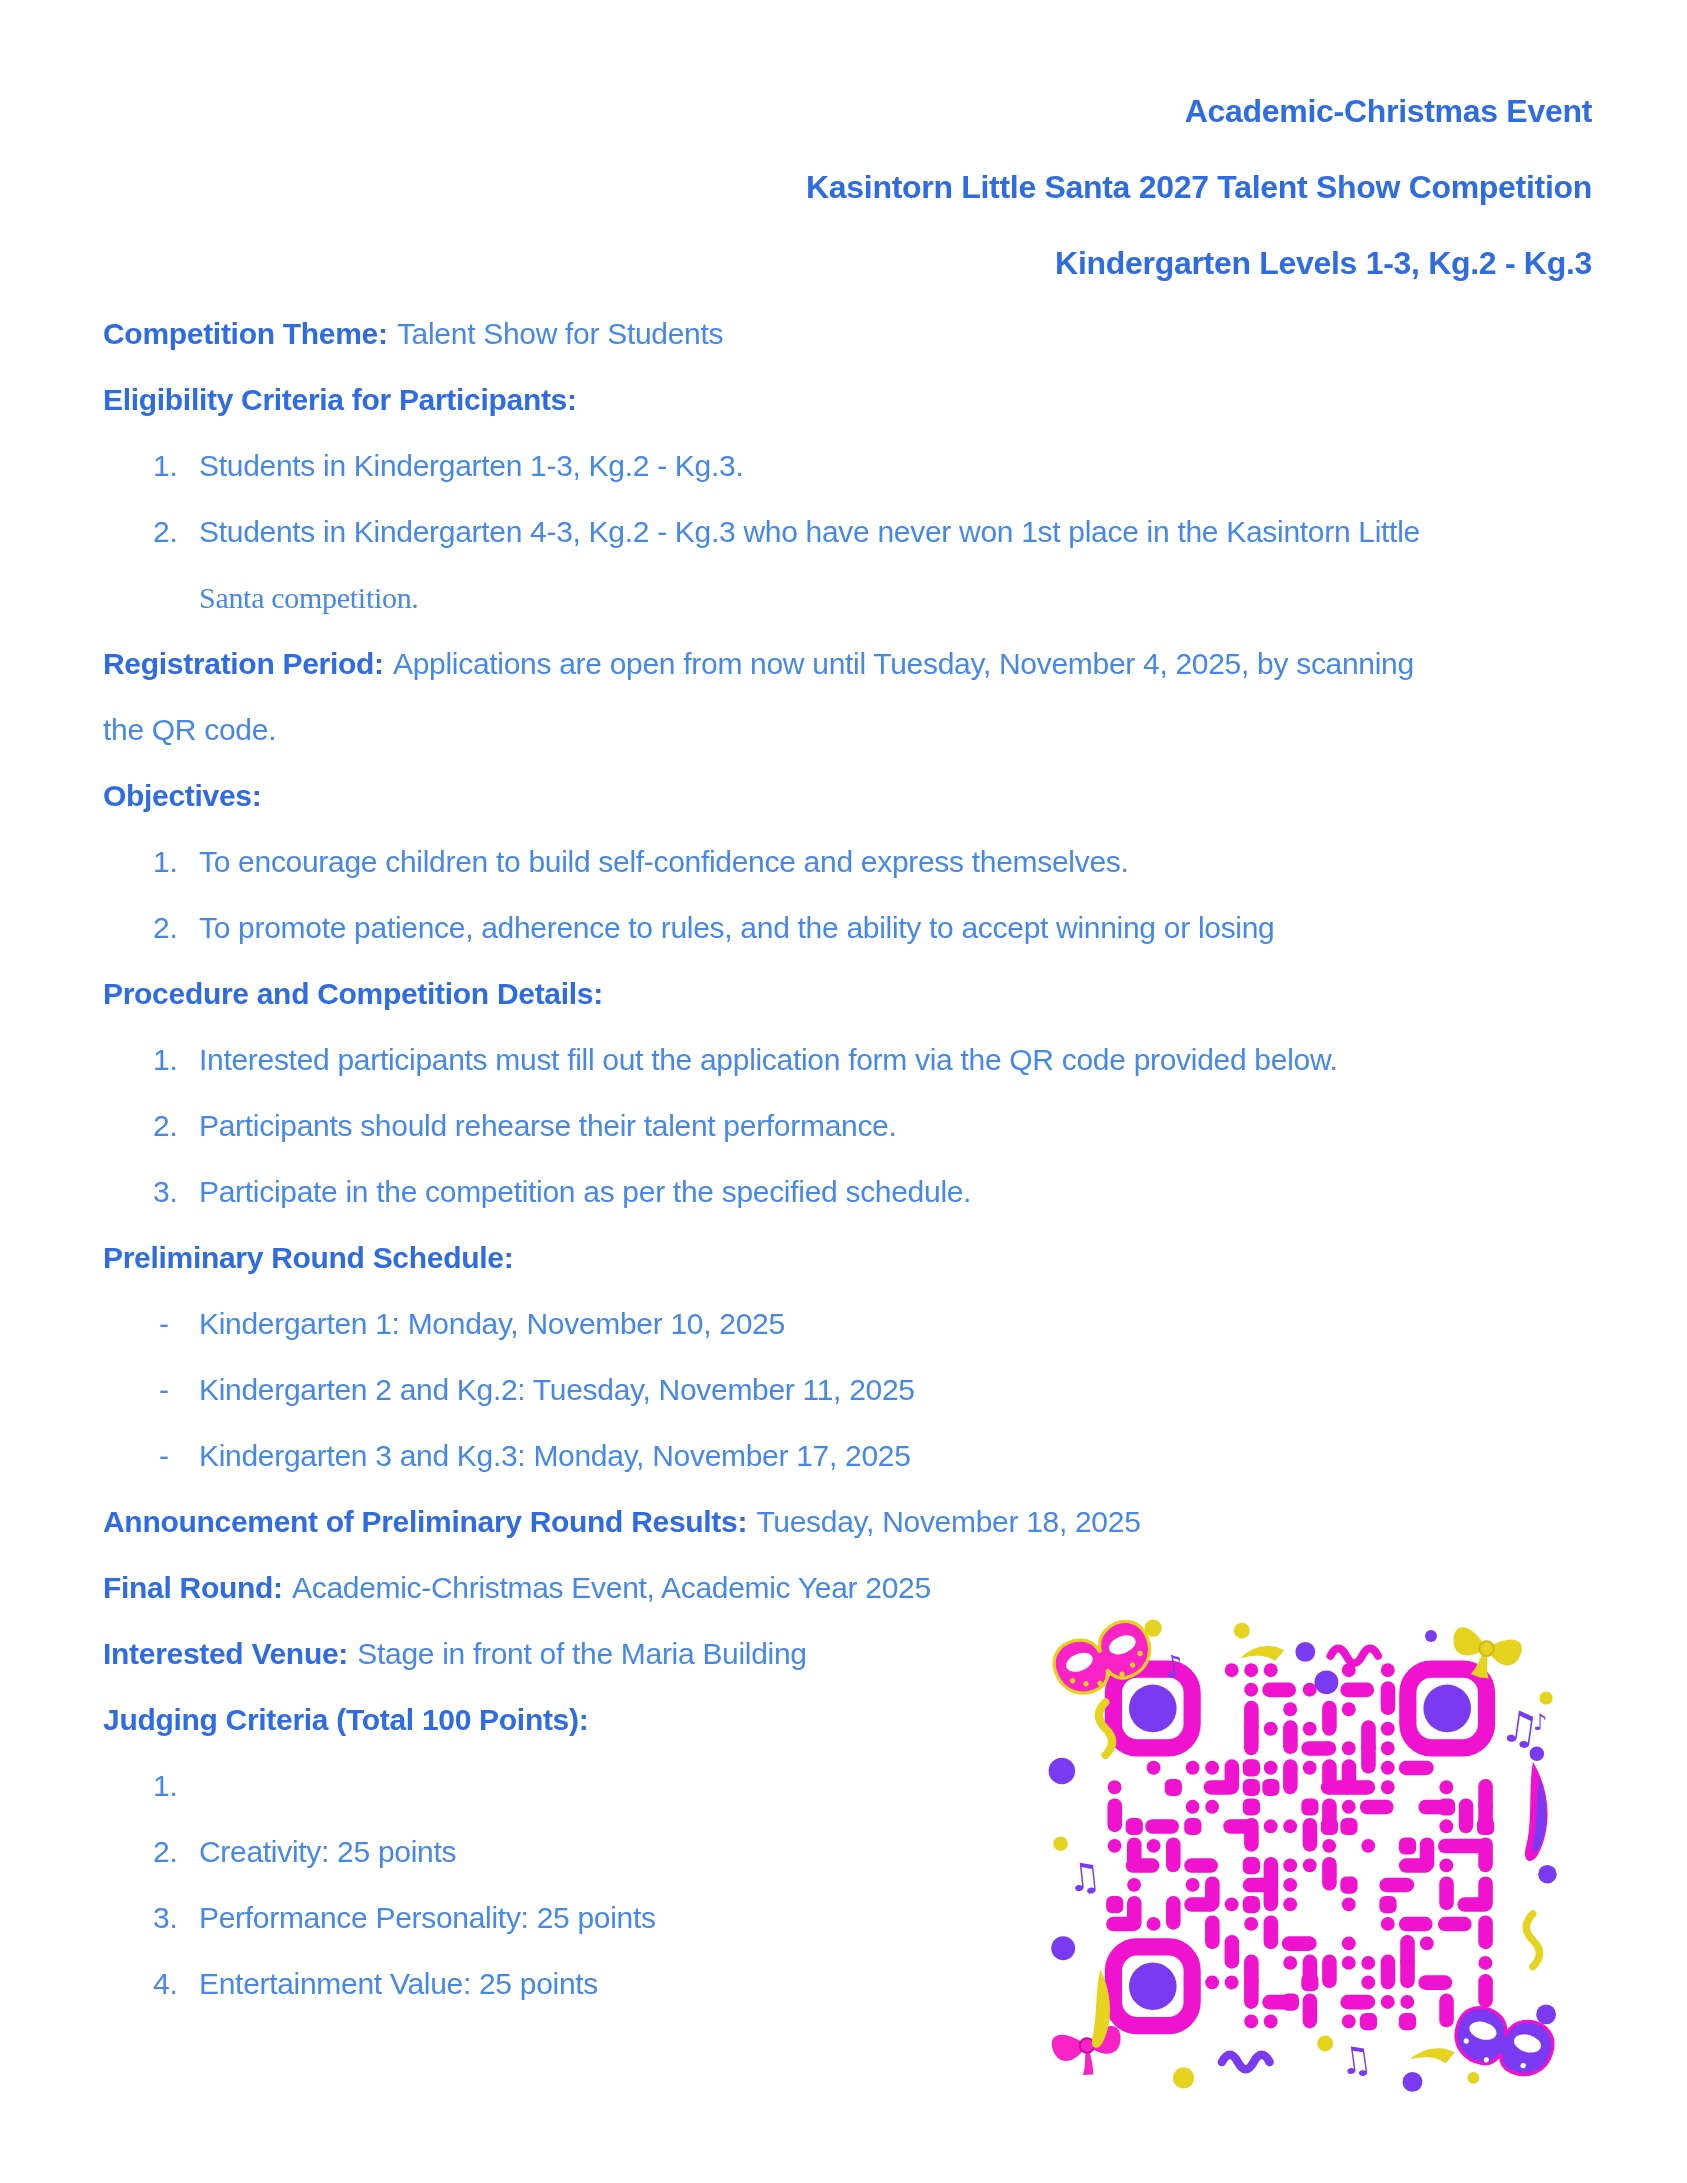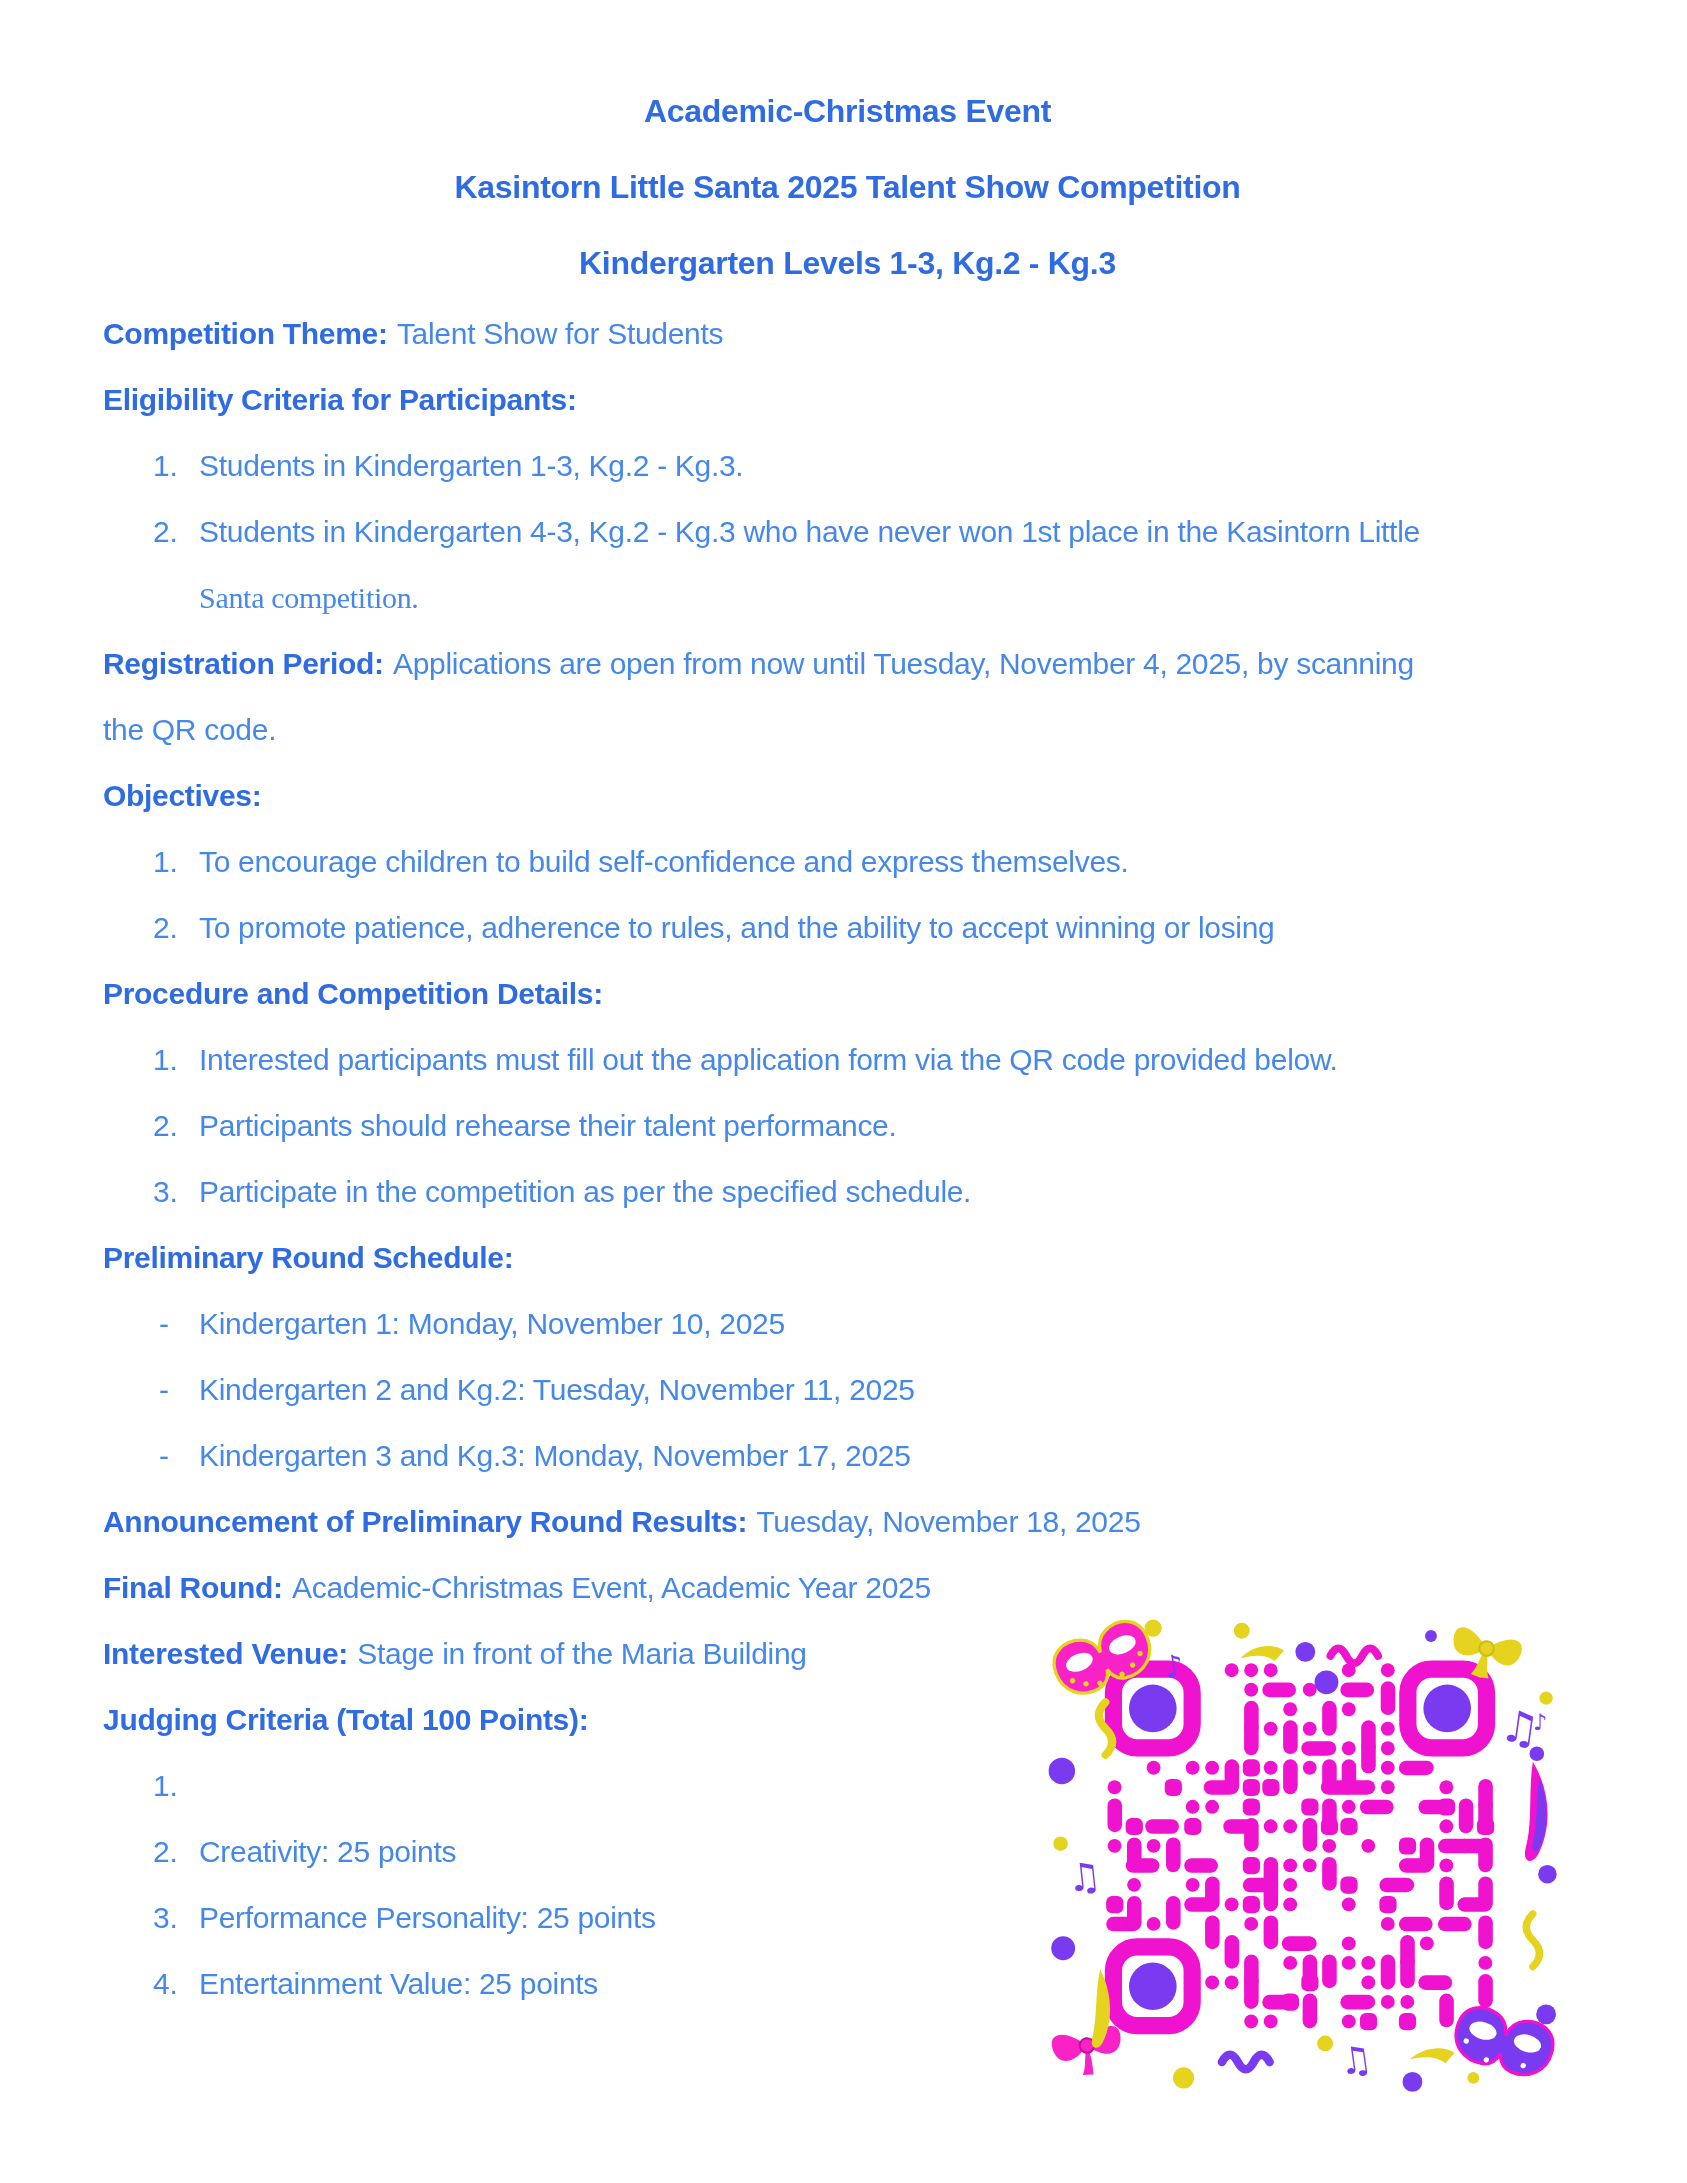--- a/index.html
+++ b/index.html
@@ -15,21 +15,21 @@
   .content{
     position:absolute;
     left:103px;
     top:73px;
     width:1489px;
     letter-spacing:-0.3px;
   }
   .title-line{
     height:76px;
     line-height:76px;
-    text-align:center;
+    text-align:right;
     font-weight:bold;
     font-size:32px;
     color:var(--head-blue);
   }
   .line{
     height:66px;
     line-height:66px;
     font-size:30px;
     white-space:nowrap;
   }
@@ -47,21 +47,21 @@
     height:490px;
   }
 </style>
 </head>
 <body>
 
 <div class="page">
   <div class="content">
 
     <div class="title-line">Academic-Christmas Event</div>
-    <div class="title-line">Kasintorn Little Santa 2025 Talent Show Competition</div>
+    <div class="title-line">Kasintorn Little Santa 2027 Talent Show Competition</div>
     <div class="title-line">Kindergarten Levels 1-3, Kg.2 - Kg.3</div>
 
     <div class="line">
       <span class="b label">Competition Theme:</span><span>Talent Show for Students</span>
     </div>
 
     <div class="line b">Eligibility Criteria for Participants:</div>
     <div class="line li">
       <span class="marker">1.</span><span>Students in Kindergarten 1-3, Kg.2 - Kg.3.</span>
     </div>

